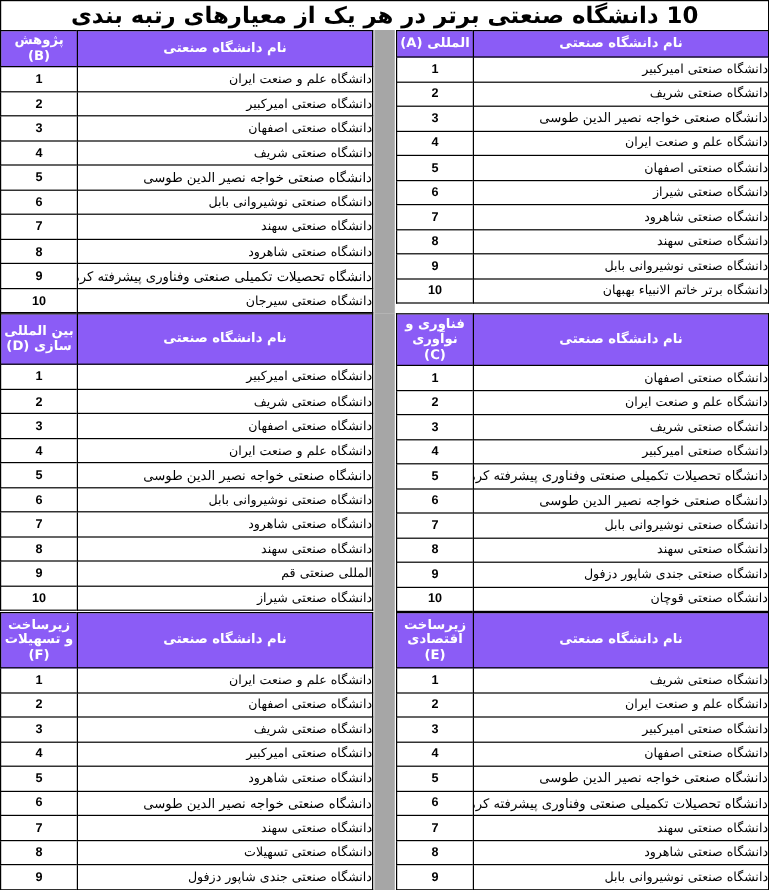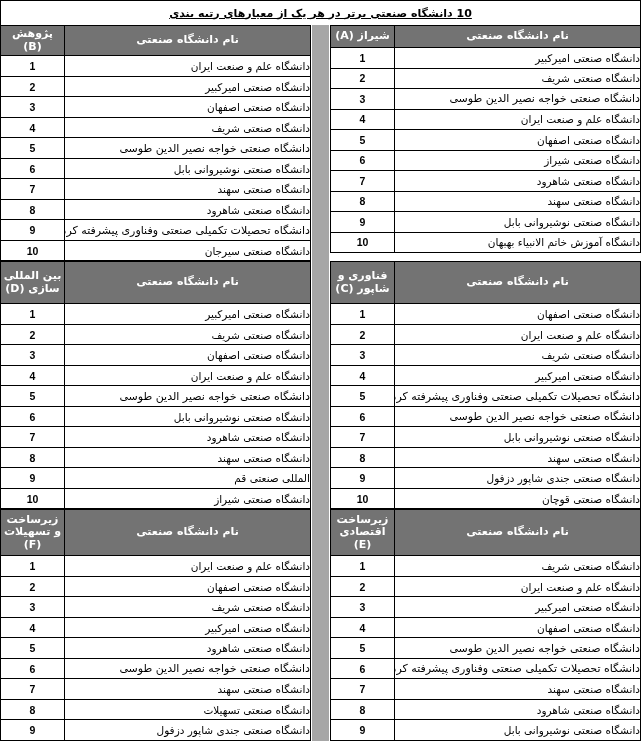--- a/index.html
+++ b/index.html
@@ -31,26 +31,25 @@
     min-height: 25px;
     border: 1px solid #000000;
     border-bottom: none;
     box-sizing: border-box;
     display: flex;
     align-items: center;
     justify-content: center;
     background: #ffffff;
   }
   .title-text {
-    font-size: 11px;
+    font-size: 19px;
     font-weight: bold;
     color: #000000;
     letter-spacing: -0.2px;
     white-space: nowrap;
-    text-decoration: underline;
   }
 
   
   .block {
     display: flex;
     flex-direction: row;
     width: 100%;
   }
   
   .pane {
@@ -74,21 +73,21 @@
     background: #ffffff;
   }
   table.rank td, table.rank th {
     border: 1px solid #000000;
     box-sizing: border-box;
     padding: 0;
   }
 
   
   tr.hdr th {
-    background: #737373;
+    background: #8b5cf6;
     color: #ffffff;
     font-weight: bold;
     font-size: 11px;
     text-align: center;
     vertical-align: middle;
     line-height: 1.15;
     padding: 2px 2px;
     margin-top: 32px;
   }
   th.crit {
@@ -133,21 +132,21 @@
     <span class="title-text">10 دانشگاه صنعتی برتر در هر یک از معیارهای رتبه بندی</span>
   </div>
 
   <div id="blocks-host">
       <div class="block block-b1">
         <div class="pane">
           <table class="rank">
             <thead>
               <tr class="hdr">
                 <th class="uni">نام دانشگاه صنعتی</th>
-                <th class="crit">شیراز (A)</th>
+                <th class="crit">المللی (A)</th>
               </tr>
             </thead>
             <tbody>
               <tr class="row">
                 <td class="name">دانشگاه صنعتی امیرکبیر</td>
                 <td class="num">1</td>
               </tr>
               <tr class="row">
                 <td class="name">دانشگاه صنعتی شریف</td>
                 <td class="num">2</td>
@@ -174,21 +173,21 @@
               </tr>
               <tr class="row">
                 <td class="name">دانشگاه صنعتی سهند</td>
                 <td class="num">8</td>
               </tr>
               <tr class="row">
                 <td class="name">دانشگاه صنعتی نوشیروانی بابل</td>
                 <td class="num">9</td>
               </tr>
               <tr class="row">
-                <td class="name">دانشگاه آموزش خاتم الانبیاء بهبهان</td>
+                <td class="name">دانشگاه برتر خاتم الانبیاء بهبهان</td>
                 <td class="num">10</td>
               </tr>
             </tbody>
           </table>
         </div>
         <div class="gutter"></div>
         <div class="pane">
           <table class="rank">
             <thead>
               <tr class="hdr">
@@ -240,21 +239,21 @@
             </tbody>
           </table>
         </div>
       </div>
       <div class="block block-b2">
         <div class="pane">
           <table class="rank">
             <thead>
               <tr class="hdr">
                 <th class="uni">نام دانشگاه صنعتی</th>
-                <th class="crit">فناوری و شاپور (C)</th>
+                <th class="crit">فناوری و نوآوری (C)</th>
               </tr>
             </thead>
             <tbody>
               <tr class="row">
                 <td class="name">دانشگاه صنعتی اصفهان</td>
                 <td class="num">1</td>
               </tr>
               <tr class="row">
                 <td class="name">دانشگاه علم و صنعت ایران</td>
                 <td class="num">2</td>

